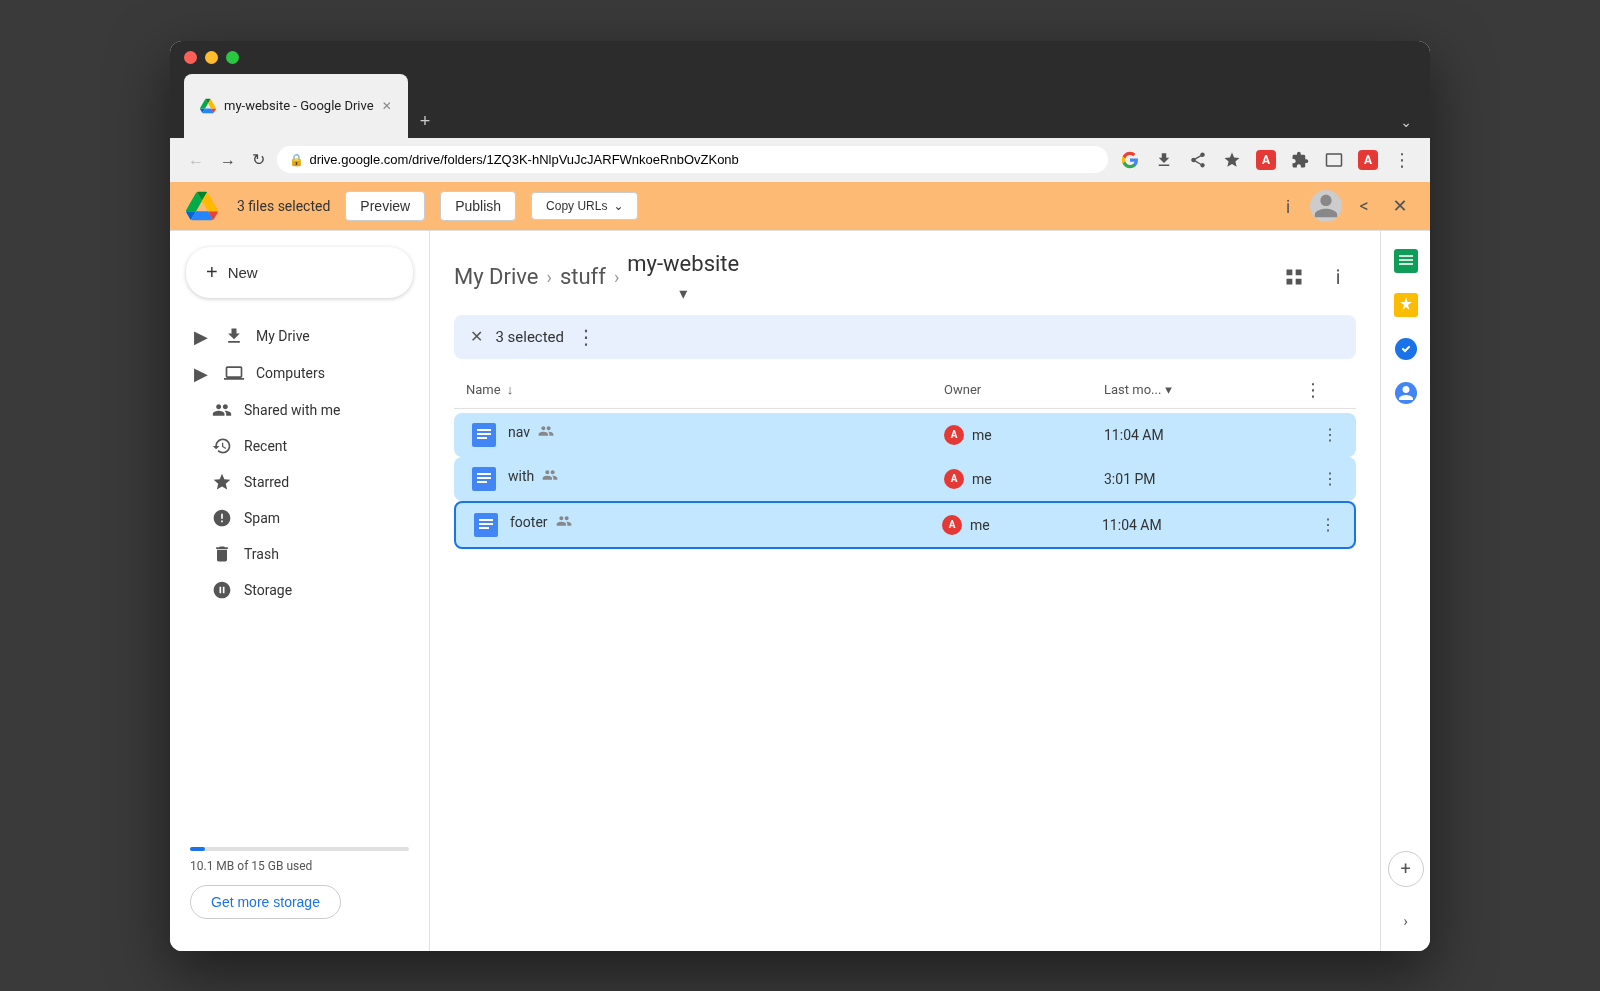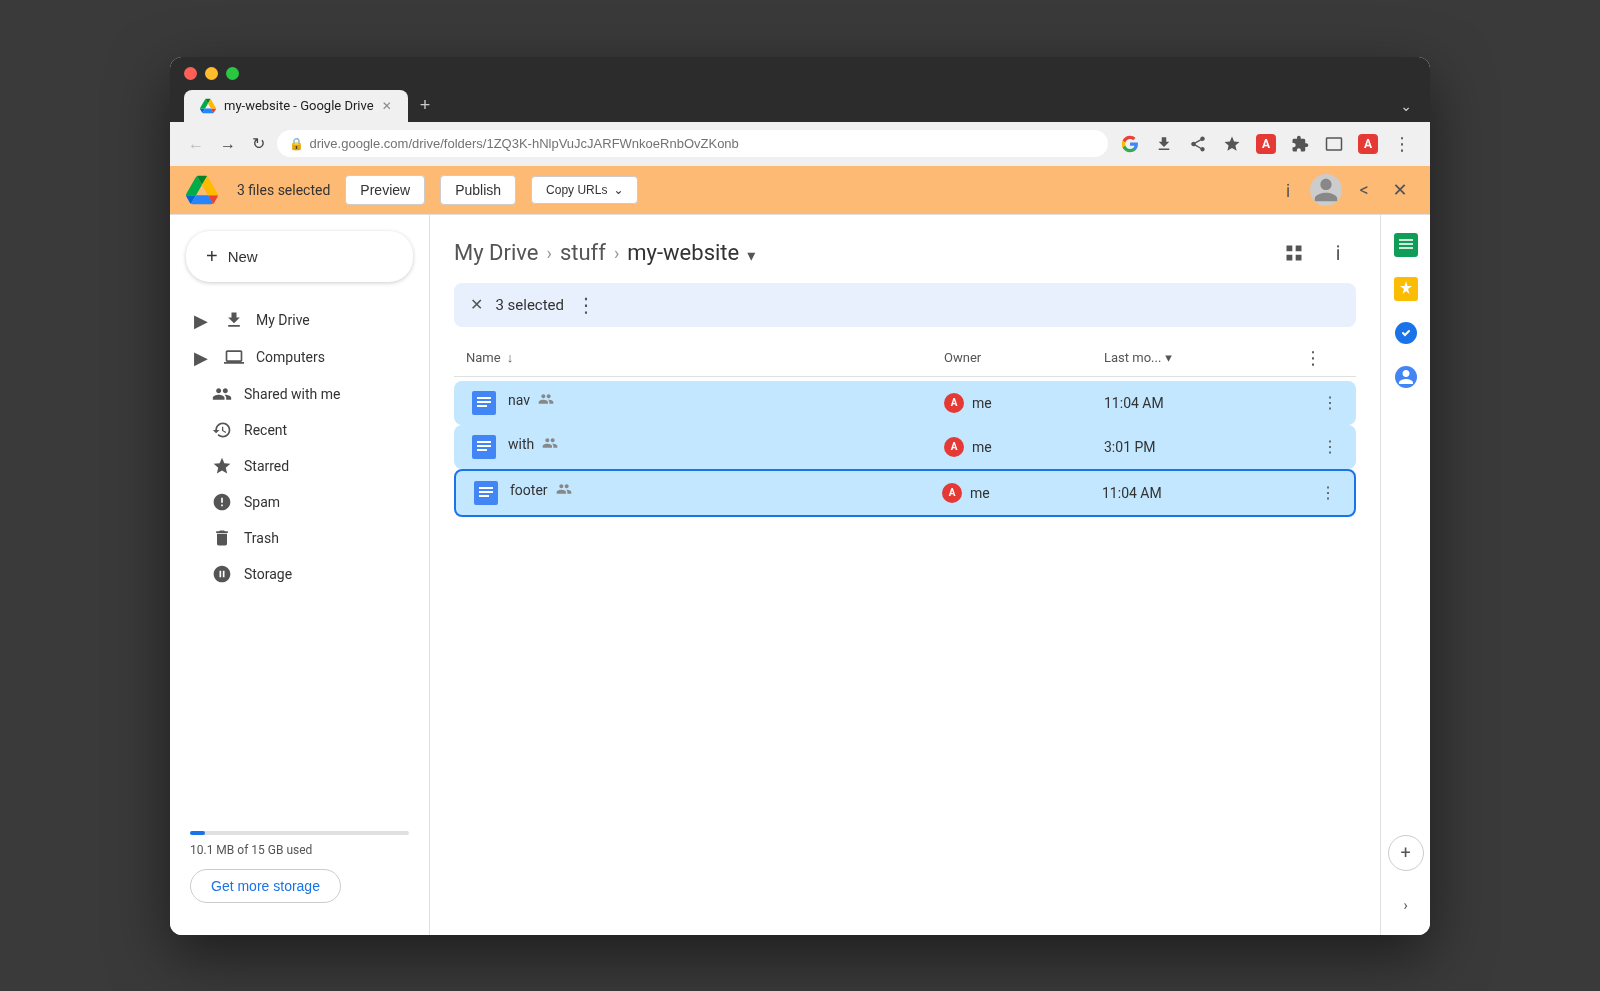--- a/index.html
+++ b/index.html
@@ -46,21 +46,21 @@
     .tabs-bar {
       display: flex;
       align-items: flex-end;
       gap: 4px;
       position: relative;
     }
 
     .browser-tab {
       background: #3c3c3c;
       border-radius: 8px 8px 0 0;
-      padding: 8px 16px;
+      padding: 24px 16px;
       display: flex;
       align-items: center;
       gap: 8px;
       min-width: 200px;
       color: #ccc;
       font-size: 13px;
     }
 
     .browser-tab.active {
       background: #f0f0f0;
@@ -126,21 +126,21 @@
       z-index: 1;
     }
 
     .address-input {
       width: 100%;
       border: none;
       background: #fff;
       border-radius: 20px;
       padding: 6px 14px 6px 32px;
       font-size: 13px;
-      color: #737373;
+      color: #000000;
       outline: none;
     }
 
     .toolbar-right {
       display: flex;
       align-items: center;
       gap: 6px;
     }
 
     .toolbar-icon {
@@ -388,23 +388,24 @@
       font-size: 18px;
     }
 
     .breadcrumb-item {
       cursor: pointer;
       color: #555;
     }
 
     .breadcrumb-current {
       display: flex;
-      align-items: flex-end;
+      align-items: center;
       gap: 8px;
       font-weight: 400;
+      flex-direction: column;
     }
 
     .breadcrumb-dropdown {
       font-size: 16px;
       color: #555;
       cursor: pointer;
     }
 
     .header-actions {
       display: flex;

